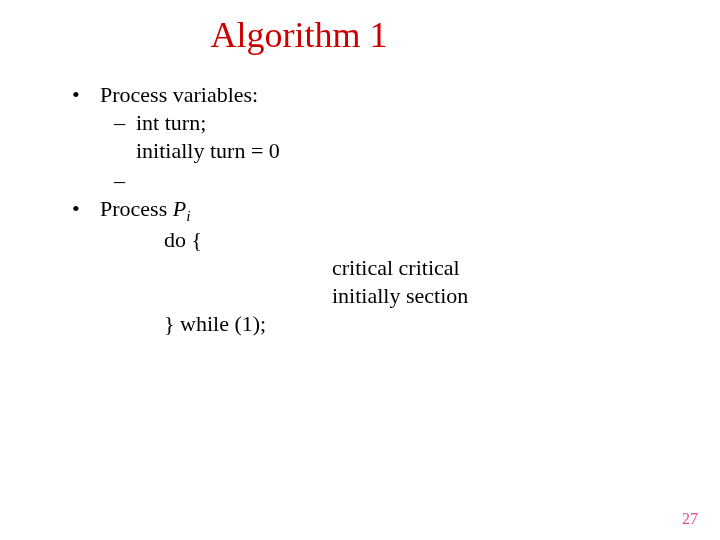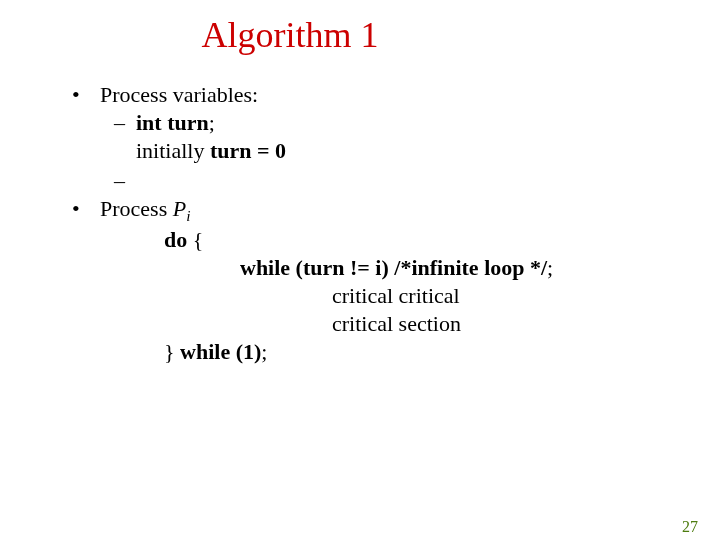--- a/index.html
+++ b/index.html
@@ -14,21 +14,21 @@
   }
   .slide {
     width: 720px;
     height: 540px;
     position: relative;
     box-sizing: border-box;
   }
   .title {
     position: absolute;
     top: 14px;
-    left: 4px;
+    left: 13px;
     width: 572px;
     text-align: center;
     font-size: 36px;
     color: #cc0000;
   }
   .body {
     position: absolute;
     top: 82px;
     left: 72px;
     width: 600px;
@@ -61,35 +61,35 @@
     margin-bottom: 2px;
   }
   .code-indent-2 {
     padding-left: 168px;
     margin-bottom: 2px;
   }
   .code-indent-3 {
     padding-left: 260px;
     margin-bottom: 2px;
   }
-  .bold { font-weight: bold; }
+  .bold { font-weight: normal; }
   .ital { font-style: italic; }
   .sub {
     font-size: 0.7em;
     vertical-align: sub;
   }
   .arrow {
     font-family: Arial, sans-serif;
   }
   .pagenum {
     position: absolute;
-    bottom: 4px;
+    bottom: 12px;
     right: 22px;
     font-size: 16px;
-    color: #4d7c0f;
+    color: #ec4899;
   }
 </style>
 </head>
 <body>
 
 <div class="slide">
 
   <div class="title">Algorithm 1</div>
 
   <div class="body">
@@ -118,28 +118,25 @@
       <span class="bullet">•</span>
       <span>
         <span>Process </span><span class="ital">P</span><span class="ital sub">i</span>
       </span>
     </div>
 
     <div class="code-indent-1">
       <span class="bold">do</span><span> {</span>
     </div>
 
-    <div class="code-indent-2">
-      <span class="bold">while (turn != i) /*infinite loop */</span><span>;</span>
-    </div>
 
     <div class="code-indent-3">critical critical</div>
 
 
-    <div class="code-indent-3">critical section</div>
+    <div class="code-indent-3">initially section</div>
 
     <div class="code-indent-1">
       <span>} </span><span class="bold">while (1)</span><span>;</span>
     </div>
 
   </div>
 
   <div class="pagenum">27</div>
 </div>
 

